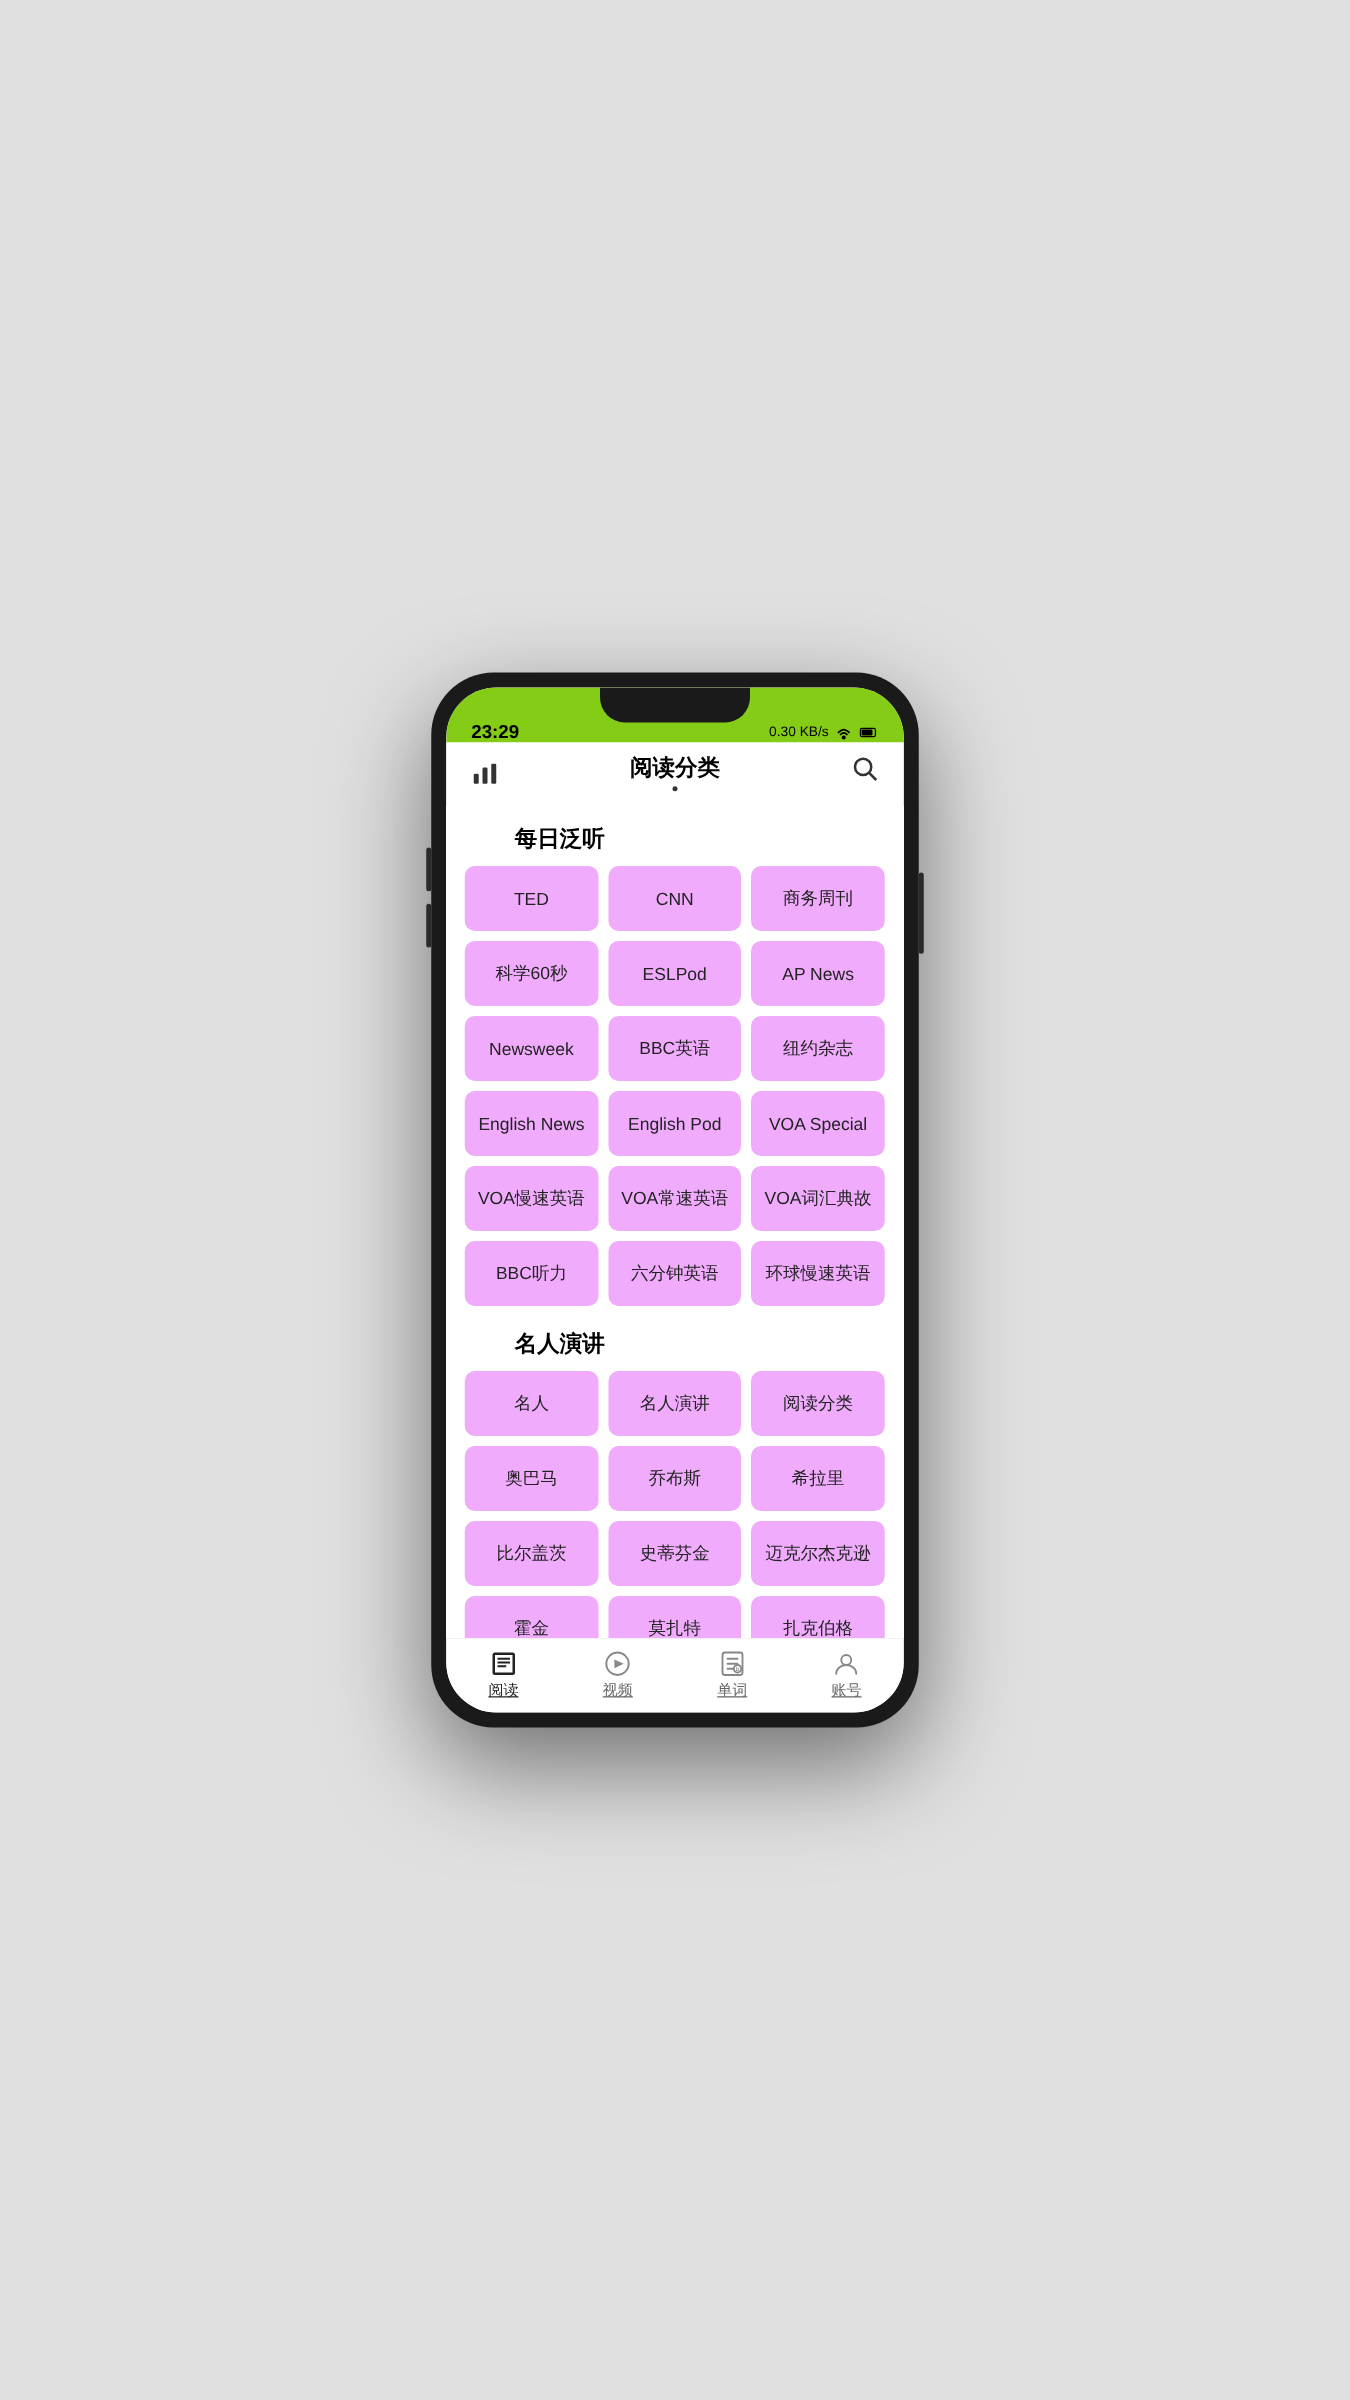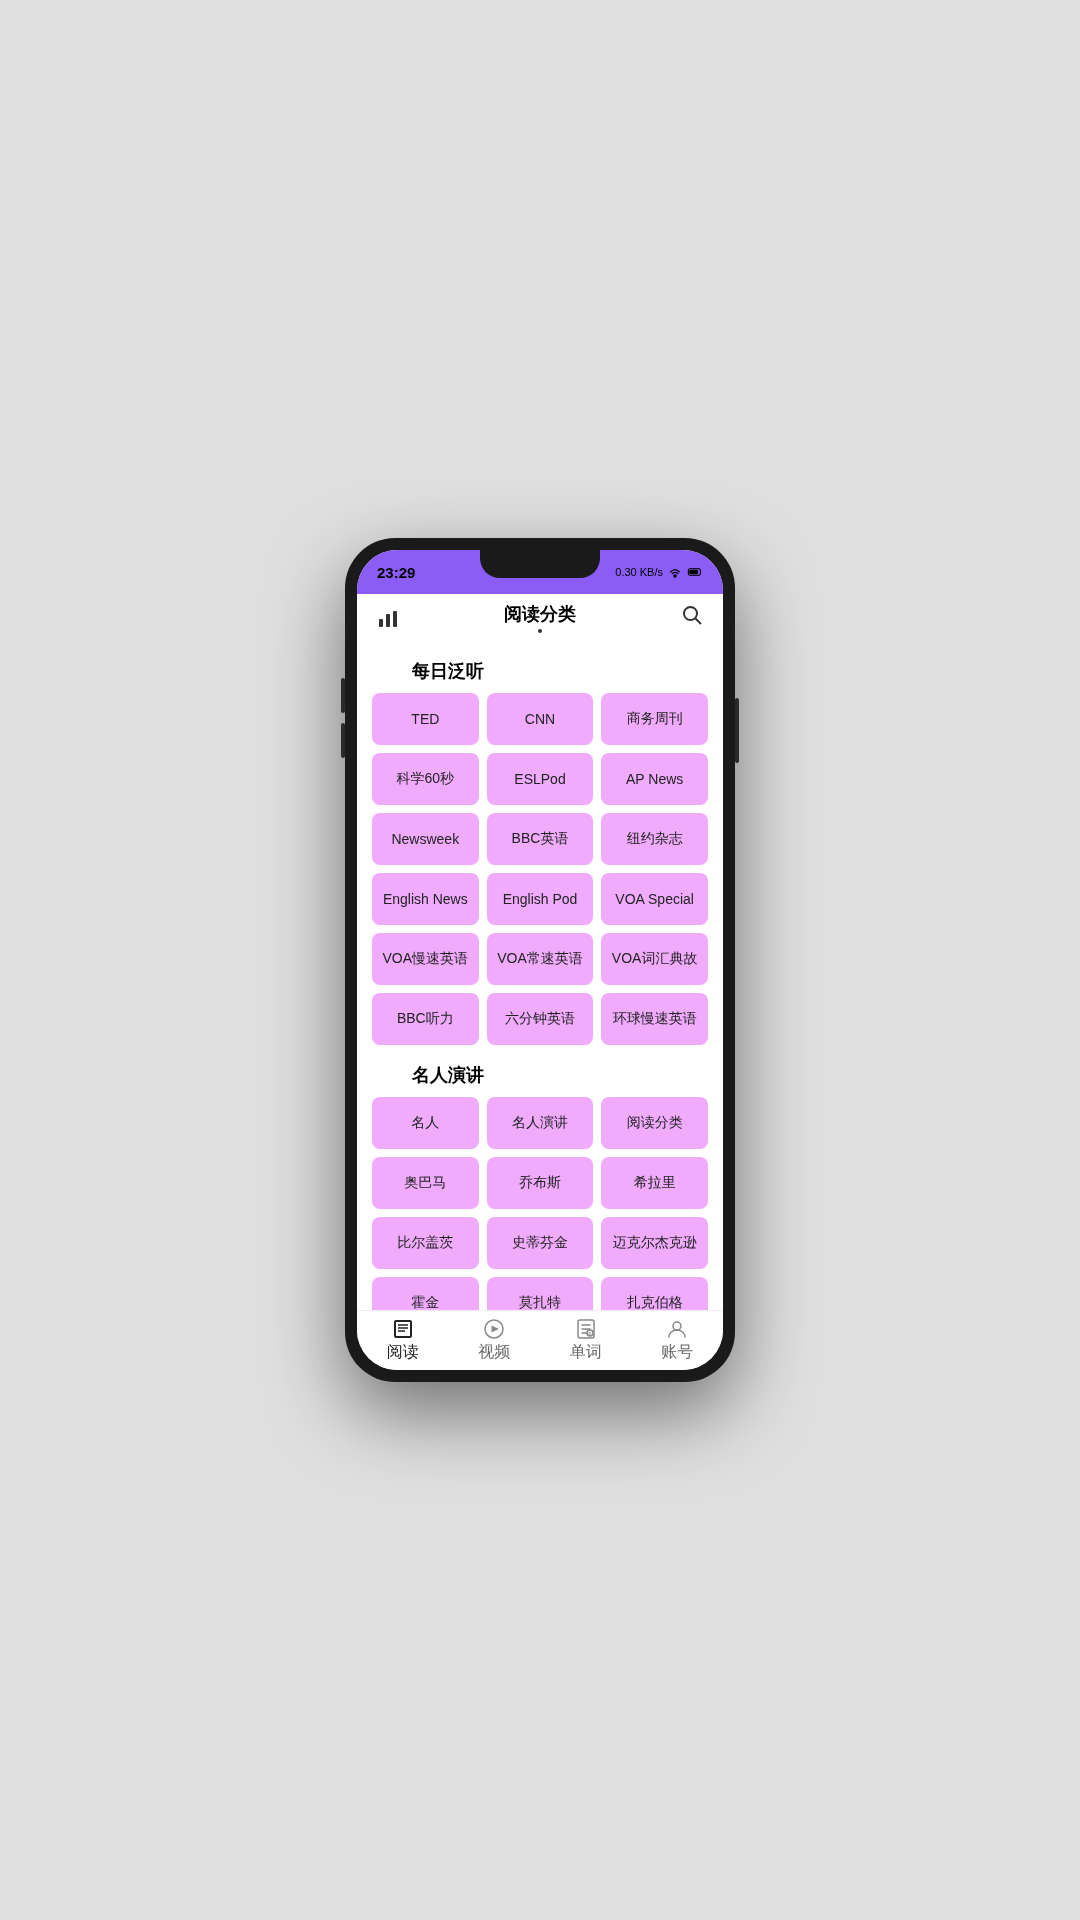--- a/index.html
+++ b/index.html
@@ -38,25 +38,25 @@
       transform: translateX(-50%);
       width: 120px;
       height: 28px;
       background: #1a1a1a;
       border-radius: 0 0 20px 20px;
       z-index: 10;
     }
     .status-bar {
       height: 44px;
       display: flex;
-      align-items: center;
+      align-items: flex-end;
       justify-content: space-between;
       padding: 0 20px;
       flex-shrink: 0;
-      background: #8b5cf6;
+      background: #84cc16;
     }
     .status-time {
       font-size: 15px;
       font-weight: 600;
       color: #000;
     }
     .status-icons {
       display: flex;
       align-items: center;
       gap: 4px;
@@ -134,22 +134,23 @@
     .nav-item {
       flex: 1;
       display: flex;
       flex-direction: column;
       align-items: center;
       justify-content: center;
       gap: 2px;
       cursor: pointer;
     }
     .nav-label {
-      font-size: 16px;
+      font-size: 12px;
       color: #666;
+      text-decoration: underline;
     }
     .nav-label.active {
       color: #222;
     }
     .side-btn {
       position: absolute;
       background: #2a2a2a;
       border-radius: 3px;
     }
     .vol-up {

